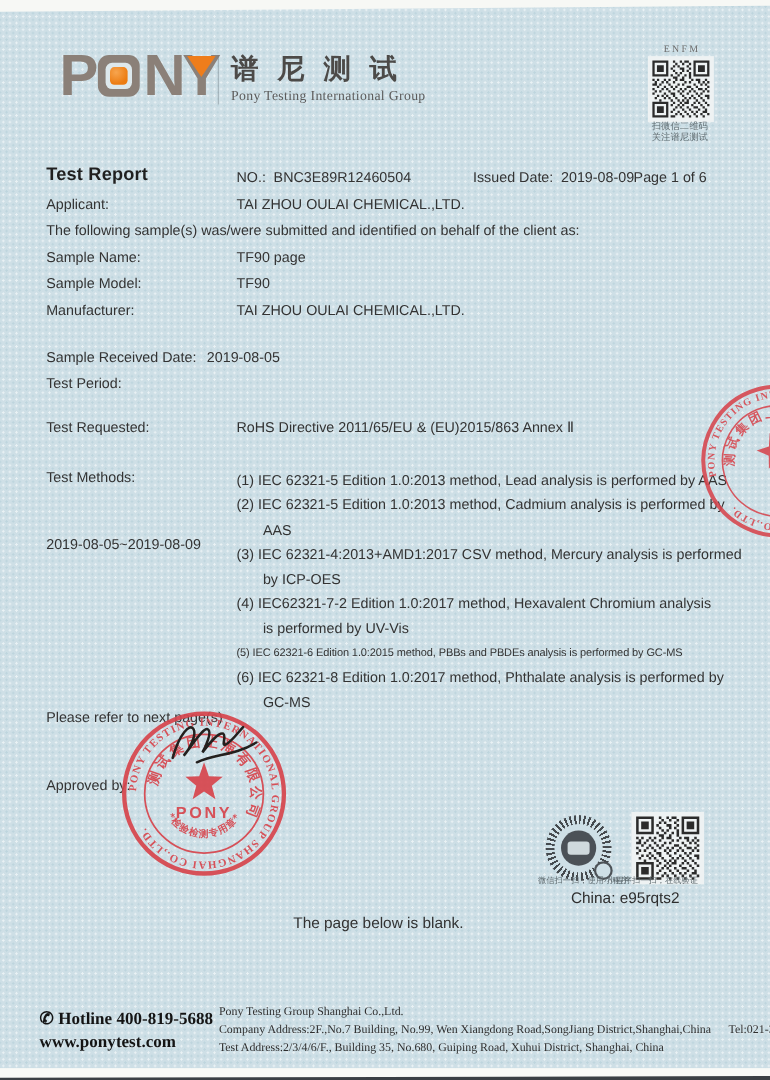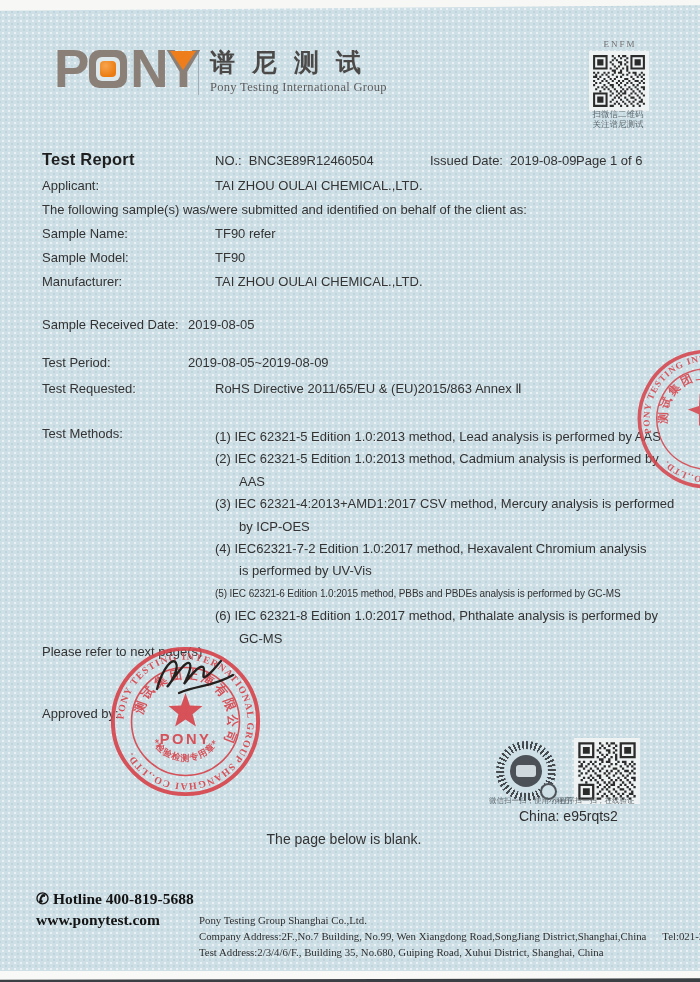--- a/index.html
+++ b/index.html
@@ -39,21 +39,21 @@
   .lblcol{flex:0 0 173px;}
   .lblcol-sm{flex:0 0 146px;}
   .title-row{top:117px;width:630px;}
   .report-title{position:absolute;left:0;top:-2px;font-size:16.5px;font-weight:bold;color:#1f1f1f;letter-spacing:.2px;}
   .pos-no{position:absolute;left:173px;display:flex;gap:7px;}
   .pos-issued{position:absolute;left:388px;display:flex;gap:7px;}
   .pos-page{position:absolute;left:534px;}
   .r-applicant{top:142px;}
   .r-intro{top:166px;font-size:13px;}
   .r-sname{top:190px;} .r-smodel{top:214px;} .r-manu{top:238px;}
-  .r-recv{top:281px;} .r-period{top:319px;}
+  .r-recv{top:281px;} .r-period{top:305px;flex-direction:column;}
   .r-req{top:345px;}
   .r-methods{top:390px;}
   .methods-list{display:flex;flex-direction:column;width:462px;}
   .method{white-space:pre-line;padding-left:24px;text-indent:-24px;line-height:22.4px;}
   .method.tight{font-size:10px;letter-spacing:-.1px;}
   .r-results{top:608px;}
   .r-approved{top:670px;}
 
   
   .stamp-main{position:absolute;left:107px;top:643px;width:157px;height:157px;opacity:.92;}
@@ -71,21 +71,21 @@
   .mini .m-dot{position:absolute;right:-1px;bottom:1px;width:13px;height:13px;border-radius:50%;
     background:#cedfe6;border:2.5px solid rgba(45,48,52,.8);}
   .qr-verify{position:absolute;left:574px;top:738px;width:62px;height:62px;padding:2px;}
   .v-caption{position:absolute;top:796px;font-family:"DejaVu Sans",sans-serif;font-size:7.5px;color:#5f6b70;white-space:nowrap;}
   .v-cap1{left:489px;} .v-cap2{left:552px;}
   .code-line{position:absolute;left:519px;top:808px;font-size:14px;color:#2e2e2e;}
 
   .blank-note{position:absolute;left:0;top:831px;width:688px;text-align:center;font-size:14px;color:#323232;}
 
   
-  .footer-hotline{position:absolute;left:36px;top:888px;font-family:"Liberation Serif",serif;font-weight:bold;
+  .footer-hotline{position:absolute;left:36px;top:916px;font-family:"Liberation Serif",serif;font-weight:bold;
     font-size:15.5px;color:#141414;line-height:21px;white-space:nowrap;}
   .footer-addr{position:absolute;left:199px;top:913px;font-family:"Liberation Serif",serif;font-size:10.8px;
     color:#2f2f2f;line-height:15.8px;white-space:nowrap;}
   .addr-line2{display:flex;gap:16px;}
 </style>
 </head>
 <body>
 
 <div class="page">
 
@@ -137,21 +137,21 @@
 
   <div class="row r-applicant">
     <span class="lblcol">Applicant:</span>
     <span>TAI ZHOU OULAI CHEMICAL.,LTD.</span>
   </div>
 
   <div class="row r-intro">The following sample(s) was/were submitted and identified on behalf of the client as:</div>
 
   <div class="row r-sname">
     <span class="lblcol">Sample Name:</span>
-    <span>TF90 refer</span>
+    <span>TF90 page</span>
   </div>
   <div class="row r-smodel">
     <span class="lblcol">Sample Model:</span>
     <span>TF90</span>
   </div>
   <div class="row r-manu">
     <span class="lblcol">Manufacturer:</span>
     <span>TAI ZHOU OULAI CHEMICAL.,LTD.</span>
   </div>
   <div class="row r-recv">

